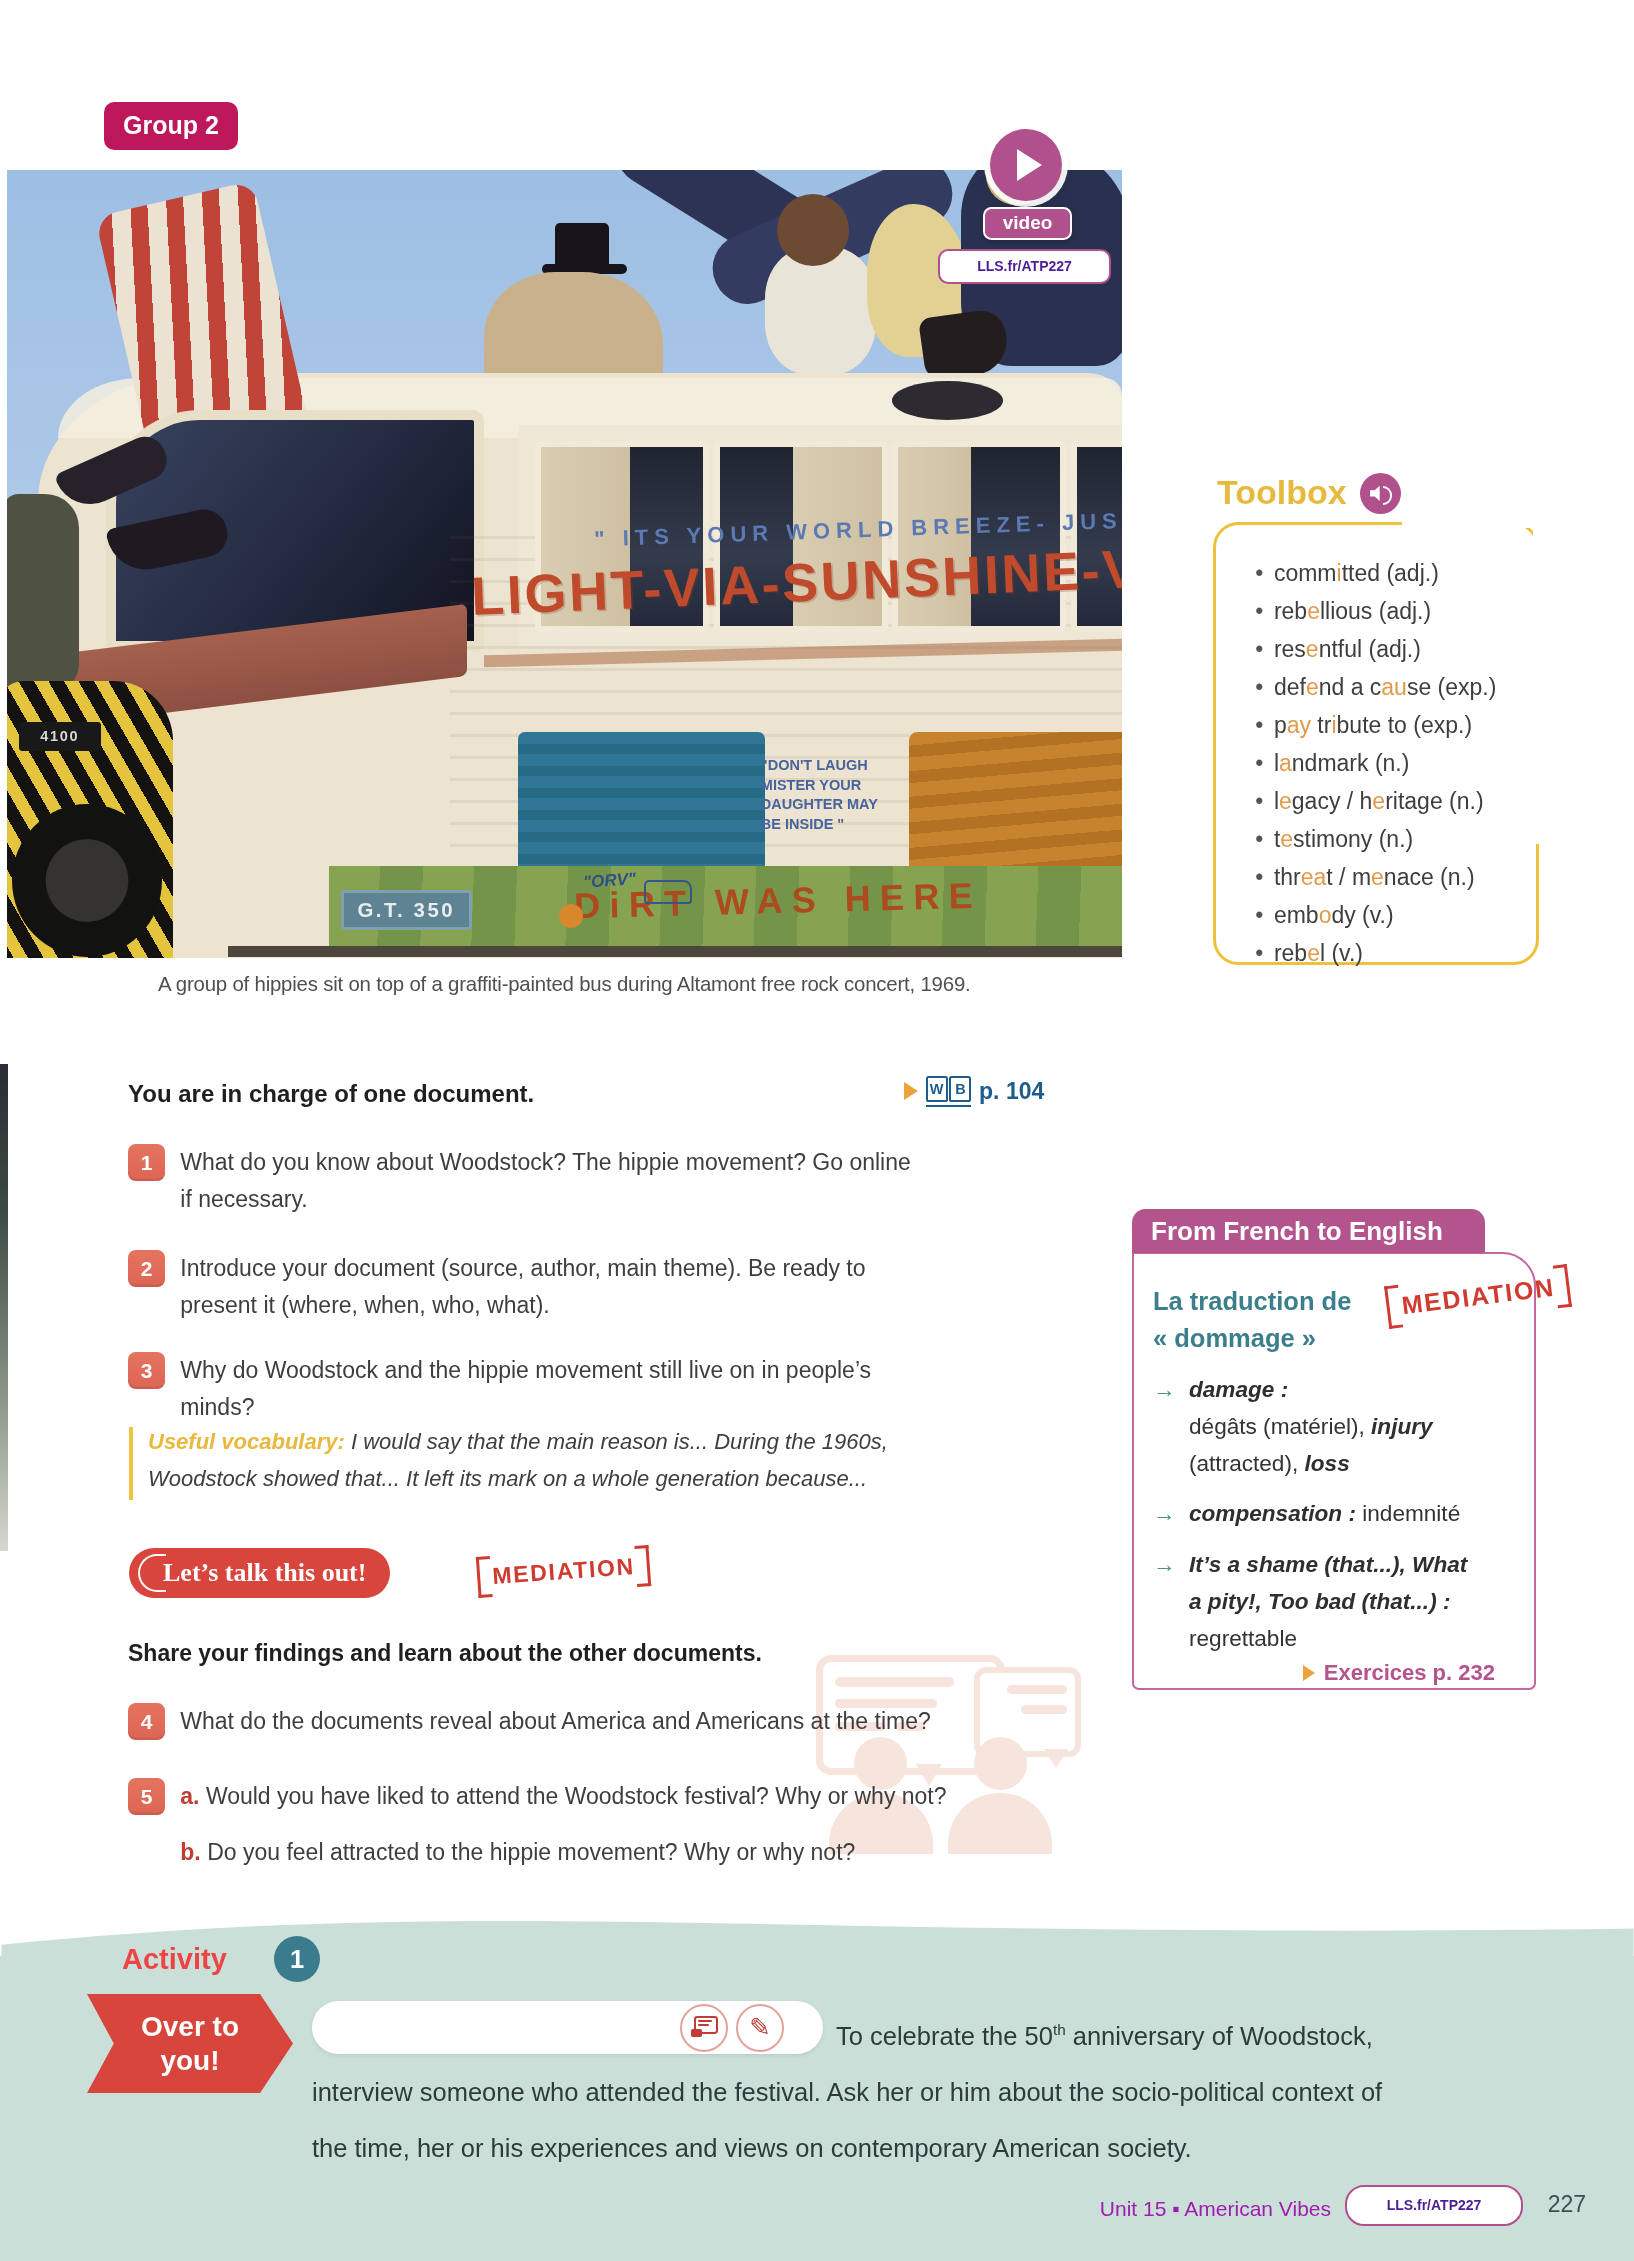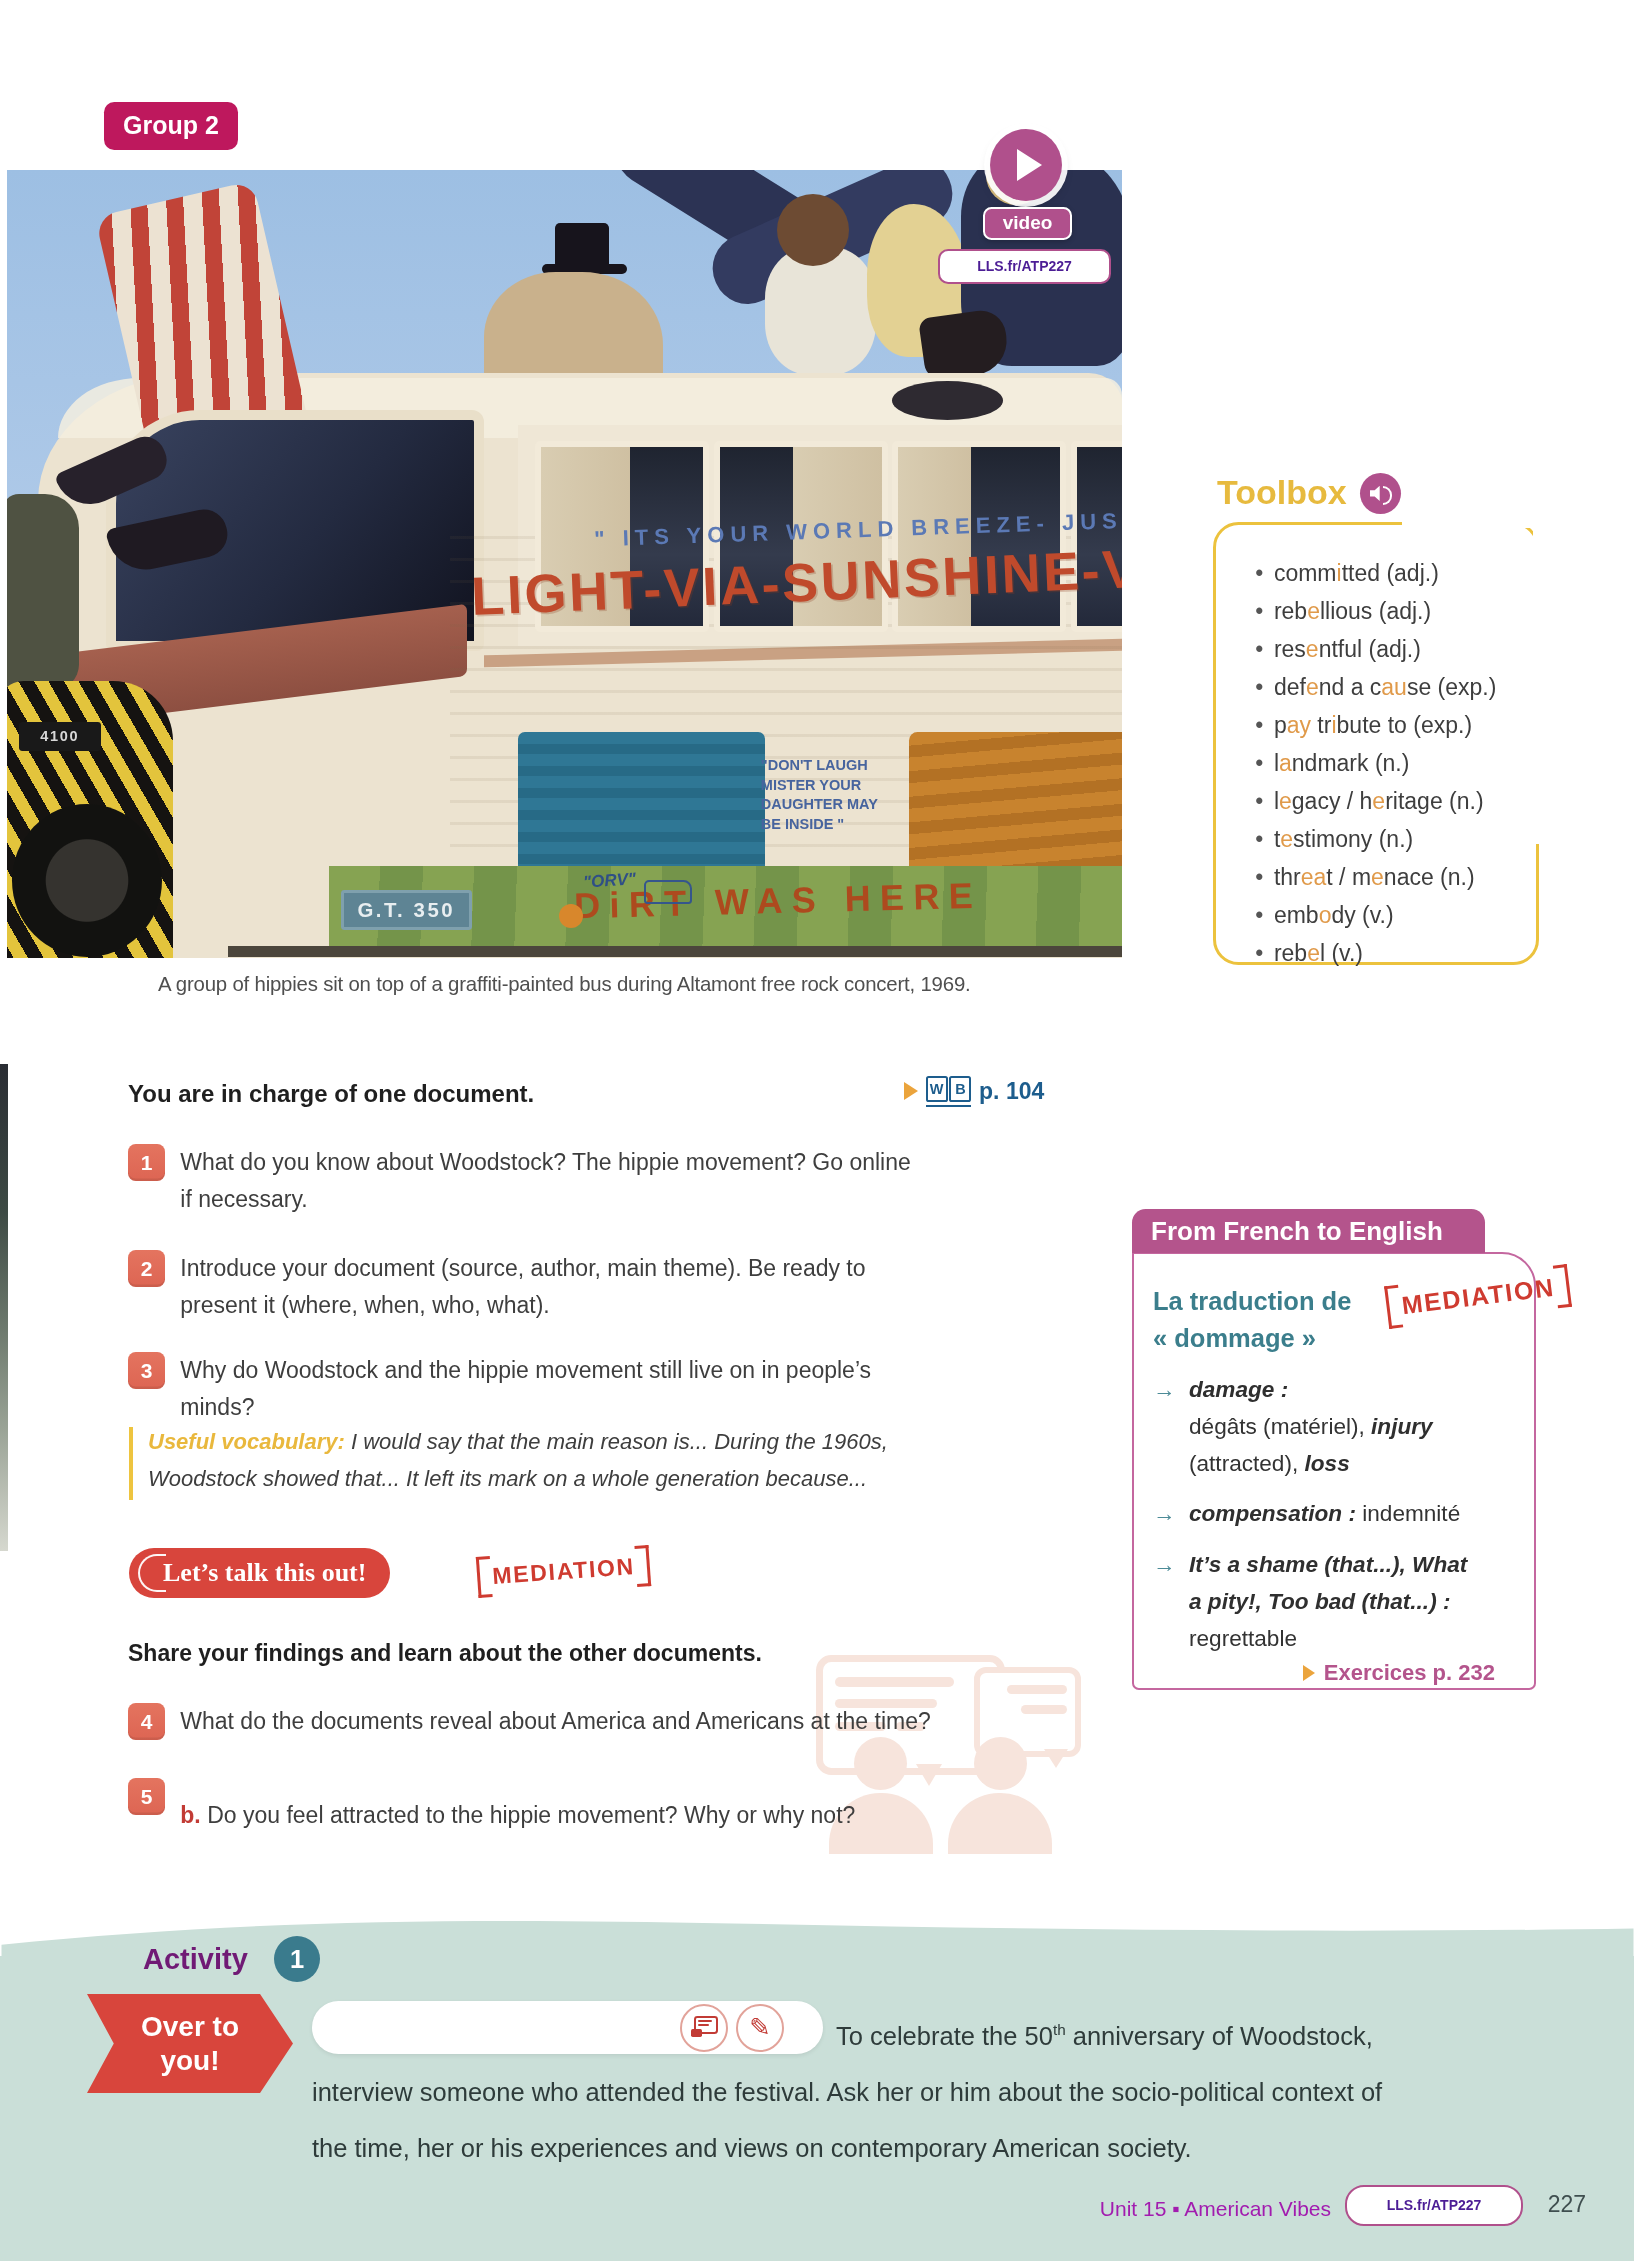--- a/index.html
+++ b/index.html
@@ -155,21 +155,21 @@
   .fr-i1{margin-top:13.6px;}.fr-i2{margin-top:13.6px;}.fr-i3{margin-top:13.6px;}
   .bi{font-weight:700;font-style:italic;color:#2f2f2f;}
   .n{}
   .fr-ex{display:flex;align-items:center;justify-content:flex-end;gap:8.5px;margin-top:3.4px;padding-right:22px;cursor:pointer;}
   .tri-o-sm{width:0;height:0;border-left:12.8px solid #eba43c;border-top:8.5px solid transparent;border-bottom:8.5px solid transparent;}
   .fr-ex span{color:#b4548c;font-weight:700;font-size:22px;}
 
   
   .act-curve{position:absolute;left:0;top:1909px;z-index:0;}
   .act-bg{position:absolute;left:0;top:1956px;width:1635px;height:305px;background:#cadfd8;z-index:0;}
-  .act-title{position:absolute;left:143px;top:1943px;font-size:29px;font-weight:700;color:#701a75;z-index:2;}
+  .act-title{position:absolute;left:122px;top:1943px;font-size:29px;font-weight:700;color:#ef4444;z-index:2;}
   .act-circle{position:absolute;left:274px;top:1936px;width:46px;height:46px;border-radius:50%;background:#3a7b8d;
     color:#fff;font-weight:700;font-size:25.5px;display:flex;align-items:center;justify-content:center;z-index:2;}
   .overto{position:absolute;left:87px;top:1994px;width:206px;height:99px;background:#d8453c;
     clip-path:polygon(0 0,84% 0,100% 50%,84% 100%,0 100%,13% 50%);z-index:2;
     display:flex;flex-direction:column;align-items:center;justify-content:center;color:#fff;font-weight:700;font-size:28px;line-height:34px;}
   .task-pill{position:absolute;left:312px;top:2001px;width:511px;height:53px;background:#fff;border-radius:27px;z-index:2;
     box-shadow:0 1.7px 4.3px rgba(0,0,0,.08);}
   .task-title{position:absolute;left:22px;top:0;height:53px;line-height:53px;color:#c13a40;font-weight:700;font-size:25.5px;}
   .task-icon{position:absolute;top:2.6px;width:48px;height:48px;border-radius:50%;background:#fff;border:2.6px solid #e2a39a;
     box-sizing:border-box;display:flex;align-items:center;justify-content:center;}
@@ -320,20 +320,21 @@
     <div class="wm-bd2"></div>
   </div>
 
   <div class="q" style="top:1703px;">
     <div class="qnum">4</div>
     <div class="qtxt">What do the documents reveal about America and Americans at the time?</div>
   </div>
   <div class="q" style="top:1778px;">
     <div class="qnum">5</div>
     <div>
+      <div class="qtxt"><span class="rb">a. </span><span class="n">Would you have liked to attend the Woodstock festival? Why or why not?</span></div>
       <div class="qtxt q5line2"><span class="rb">b. </span><span class="n">Do you feel attracted to the hippie movement? Why or why not?</span></div>
     </div>
   </div>
 
   <div class="tb-title">Toolbox</div>
   <div class="tb-speaker">
     <span class="spk">
         <span class="spk-body"></span>
         <span class="spk-wave"></span>
       </span>

